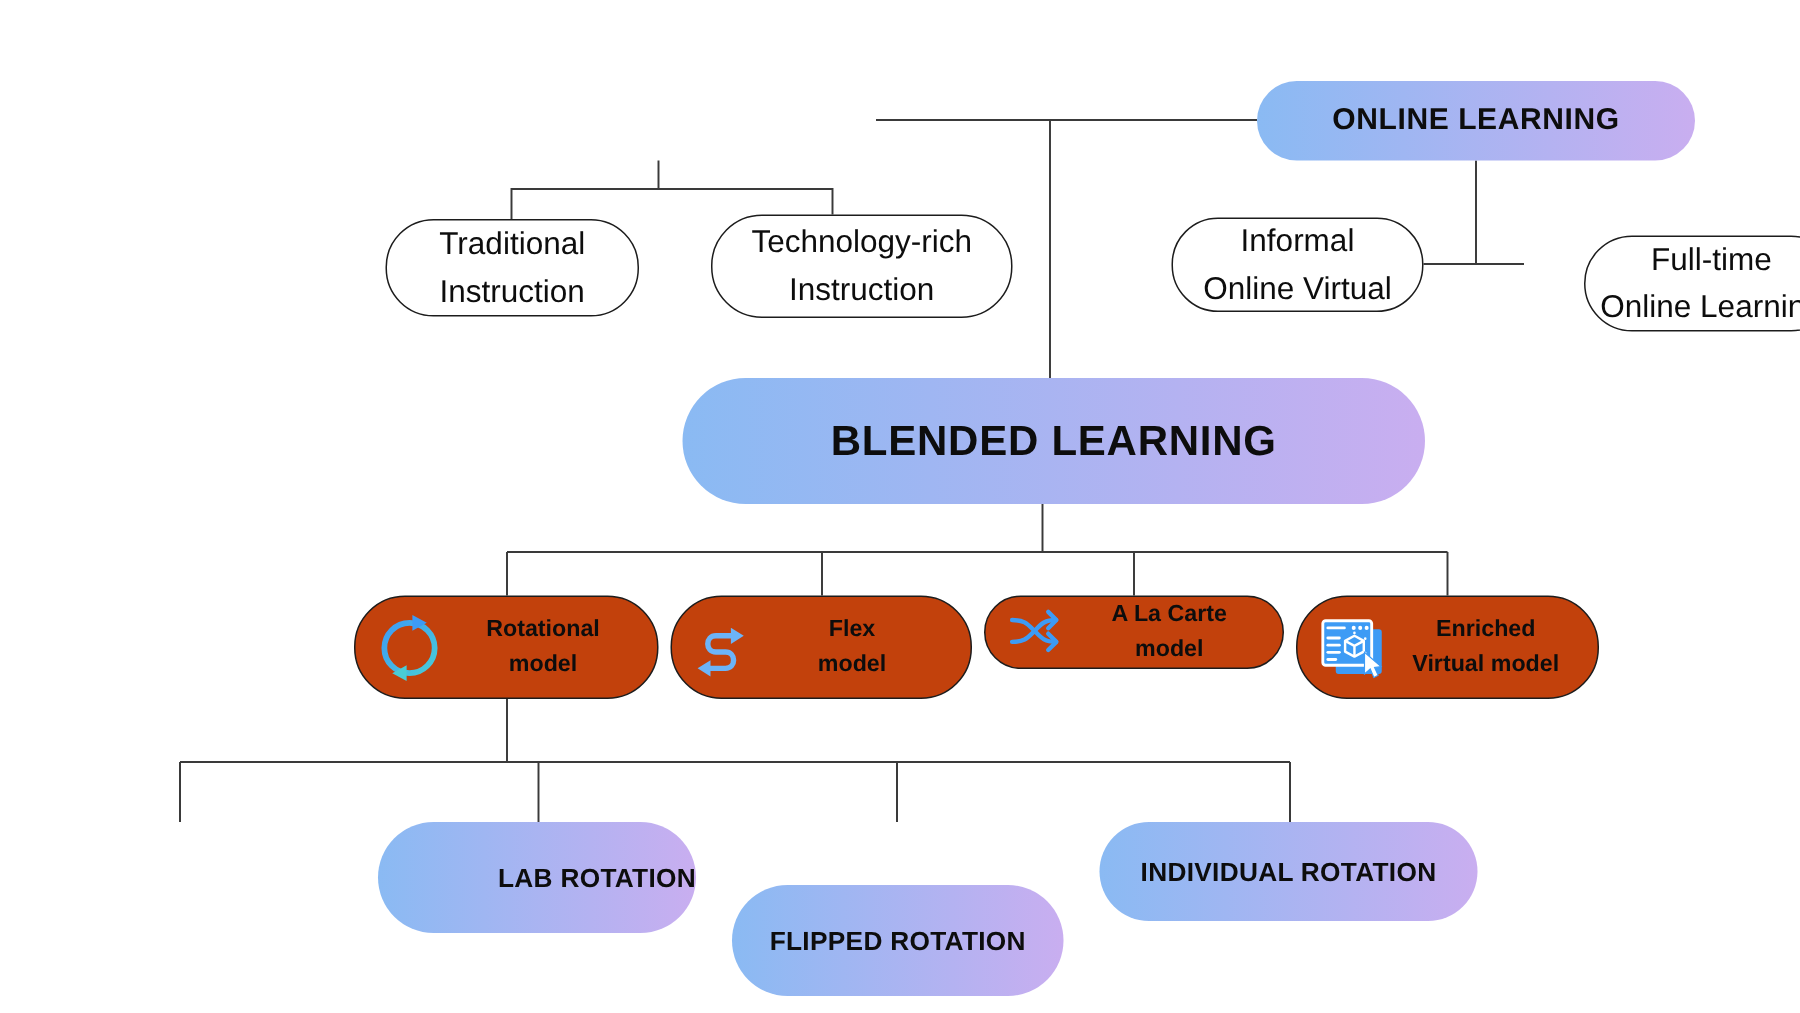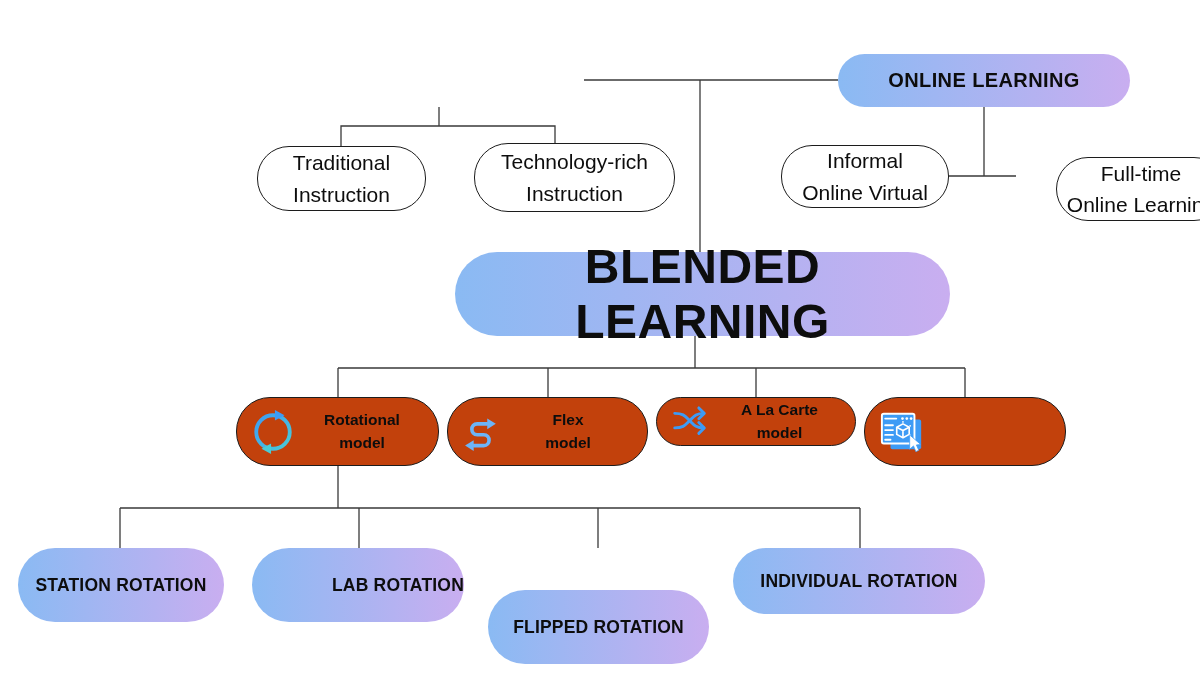--- a/index.html
+++ b/index.html
@@ -31,21 +31,21 @@
     justify-content: center;
     text-align: center;
     z-index: 1;
     color: var(--text);
   }
   .gradient-pill {
     background: linear-gradient(90deg, var(--gradient-start), var(--gradient-end));
     font-weight: bold;
   }
   .top-pill { font-size: 20px; letter-spacing: 0.4px; }
-  .root-pill { font-size: 48px; letter-spacing: 0.5px; }
+  .root-pill { font-size: 28px; letter-spacing: 0.5px; }
   .leaf-pill { font-size: 17.5px; letter-spacing: 0.2px; }
   .white-box {
     background: #ffffff;
     border: 1.4px solid var(--box-border);
     font-size: 21px;
     line-height: 1.5;
   }
   .multiline { white-space: pre-line; }
   .model-box {
     background: #c2410c;
@@ -170,25 +170,24 @@
             <circle cx="33.5" cy="17.5" r="0.9"></circle>
             <circle cx="33.5" cy="27.5" r="0.9"></circle>
         </g>
         <g fill="none" stroke="#ffffff" stroke-width="1.7" stroke-linejoin="round">
           <path d="M26,15.5 L32.5,19 V26.5 L26,30 L19.5,26.5 V19 Z"></path>
           <path d="M19.5,19 L26,22.5 L32.5,19 M26,22.5 V30"></path>
         </g>
         <path d="M33,27 L33,42 L37,38.5 L39.5,44.5 L42.5,43 L40,37.5 L44.5,37 Z" fill="#ffffff" stroke="var(--icon-blue)" stroke-width="0.8"></path>
       </svg>
     </span>
+    <span class="model-label multiline">Enriched
+Virtual model</span>
   </div>
 
-  <div class="node gradient-pill leaf-pill" style="left:18px; top:548px; width:206px; height:74px; border-radius:37px;">
-    <span>STATION ROTATION</span>
-  </div>
 
   <div class="node gradient-pill leaf-pill" style="left:252px; top:548px; width:212px; height:74px; border-radius:37px;justify-content:flex-end;">
     <span>LAB ROTATION</span>
   </div>
 
   <div class="node gradient-pill leaf-pill" style="left:488px; top:548px; width:221px; height:74px; border-radius:37px;margin-top:42px;">
     <span>FLIPPED ROTATION</span>
   </div>
 
   <div class="node gradient-pill leaf-pill" style="left:733px; top:548px; width:252px; height:66px; border-radius:37px;">

